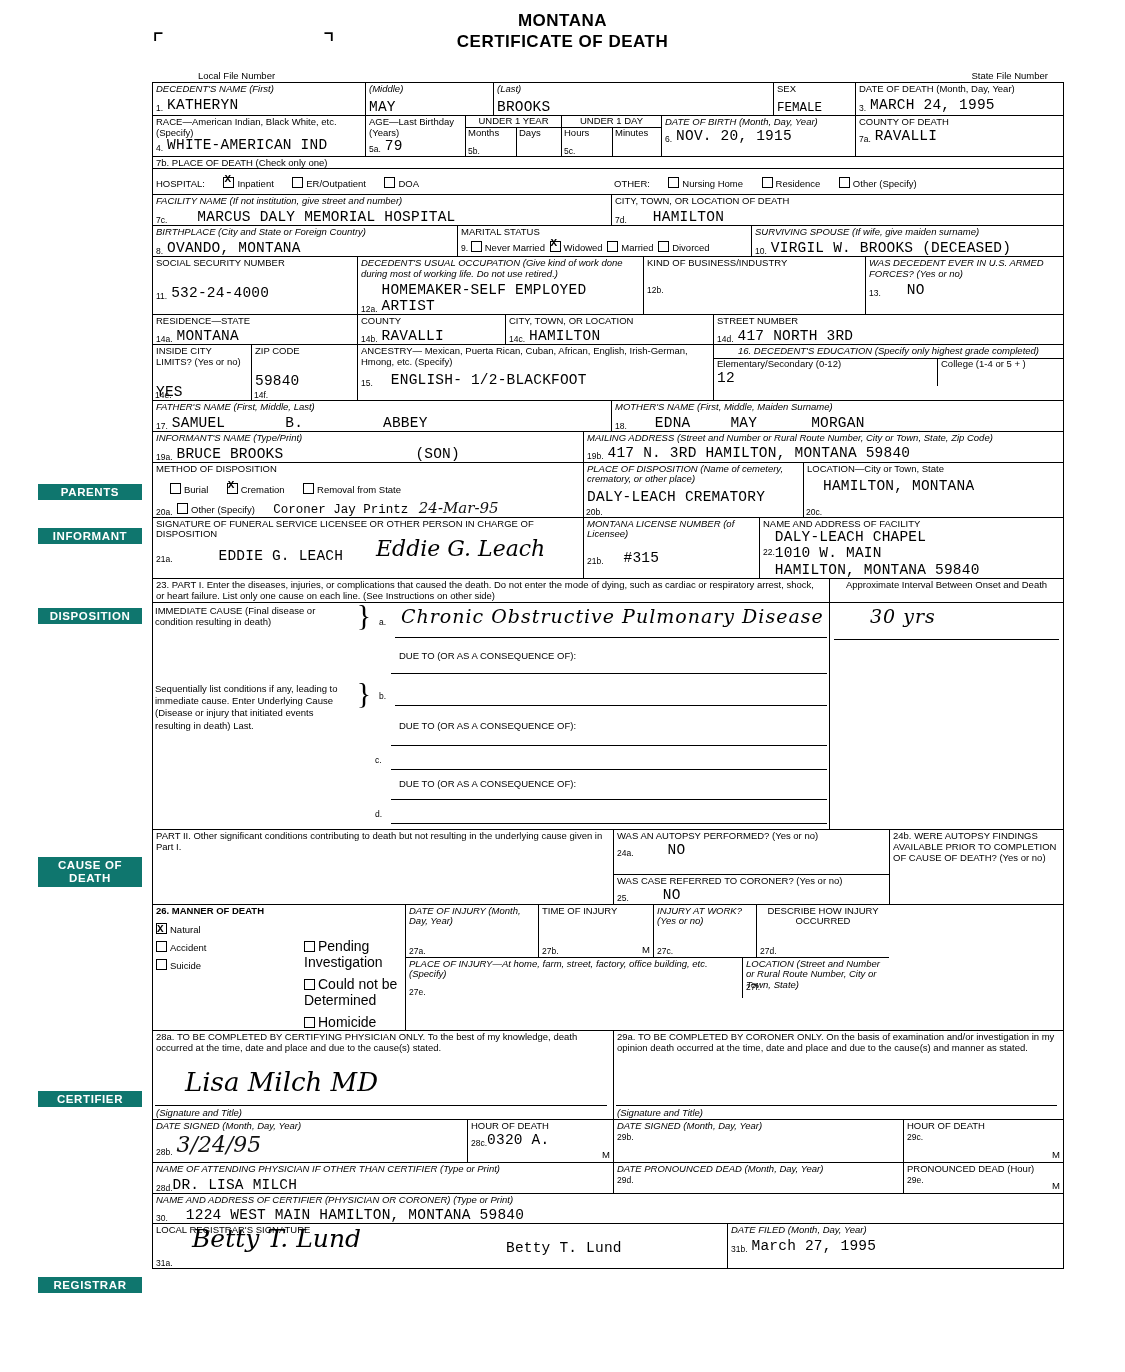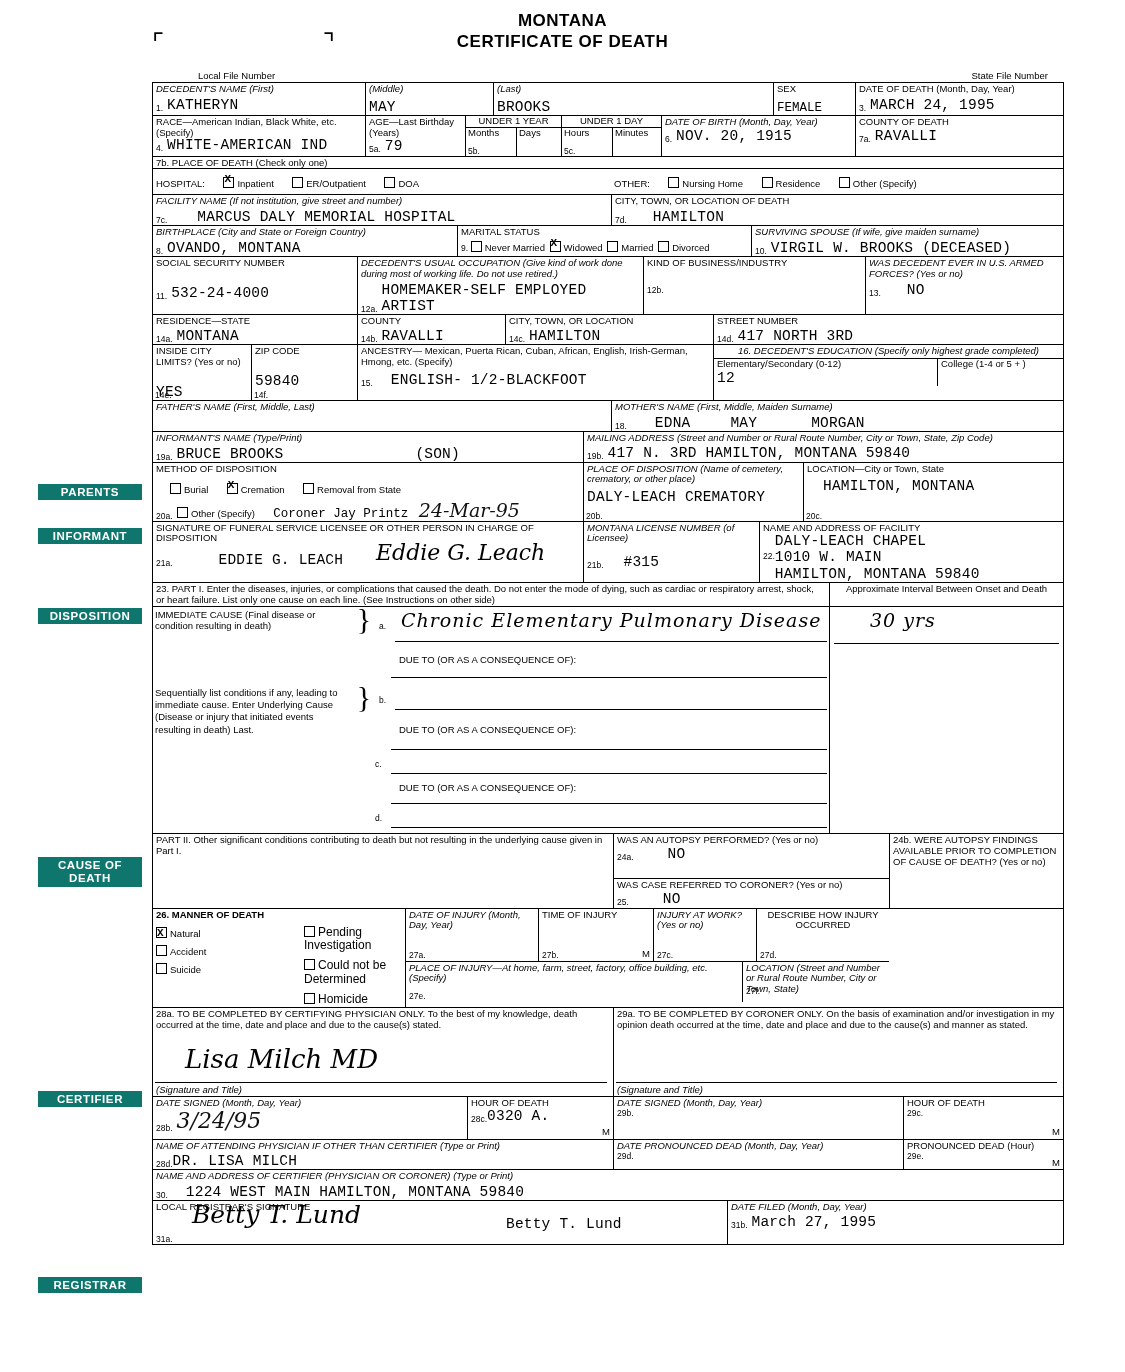--- a/index.html
+++ b/index.html
@@ -318,20 +318,26 @@
             <div class="smalllbl">College (1-4 or 5 + )</div>
             <div class="val"></div>
           </div>
         </div>
       </div>
     </div>
 
     <div class="row outer">
       <div class="cell" style="width:458px;">
         <div class="lbl ital">FATHER'S NAME (First, Middle, Last)</div>
+        <div class="vwrap valline">
+          <span class="num">17.</span>
+          <span class="val">SAMUEL</span>
+          <span class="val" style="margin-left:56px;">B.</span>
+          <span class="val" style="margin-left:76px;">ABBEY</span>
+        </div>
       </div>
       <div class="cell" style="flex:1;">
         <div class="lbl ital">MOTHER'S NAME (First, Middle, Maiden Surname)</div>
         <div class="vwrap valline">
           <span class="num">18.</span>
           <span class="val" style="margin-left:24px;">EDNA</span>
           <span class="val" style="margin-left:36px;">MAY</span>
           <span class="val" style="margin-left:50px;">MORGAN</span>
         </div>
       </div>
@@ -360,21 +366,21 @@
         <div class="lbl">METHOD OF DISPOSITION</div>
         <div style="margin-top:4px;">
           <span class="chk" style="margin-left:14px;"><span class="cb"></span><span>Burial</span></span>
           <span class="chk"><span class="cb cbx"></span><span>Cremation</span></span>
           <span class="chk"><span class="cb"></span><span>Removal from State</span></span>
         </div>
         <div style="margin-top:2px;">
           <span class="num">20a.</span>
           <span class="chk"><span class="cb"></span><span>Other (Specify)</span></span>
           <span class="valsm">Coroner Jay Printz</span>
-          <span class="hand" style="font-size:19px;margin-left:6px;">24-Mar-95</span>
+          <span class="hand" style="font-size:15px;margin-left:6px;">24-Mar-95</span>
         </div>
       </div>
       <div class="cell" style="width:220px;">
         <div class="smalllbl ital">PLACE OF DISPOSITION (Name of cemetery, crematory, or other place)</div>
         <div class="vwrap" style="margin-top:4px;">
             <span class="val">DALY-LEACH CREMATORY</span>
           </div>
         <div class="num" style="position:absolute;left:2px;bottom:0;">20b.</div>
       </div>
       <div class="cell" style="flex:1;">
@@ -425,21 +431,21 @@
     <div class="row outer">
       <div class="cell" style="width:676px;padding:0;">
 
         <div style="display:flex;height:46px;">
           <div style="width:196px;padding:3px 2px 0 2px;">
             <div class="lbl">IMMEDIATE CAUSE (Final disease or condition resulting in death)</div>
           </div>
           <div style="width:22px;" class="brace t-center">}</div>
           <div style="flex:1;position:relative;">
             <div class="num" style="position:absolute;left:4px;top:14px;">a.</div>
-            <div class="hw-cause" style="position:absolute;left:26px;top:2px;">Chronic Elementary Pulmonary Disease</div>
+            <div class="hw-cause" style="position:absolute;left:26px;top:2px;">Chronic Obstructive Pulmonary Disease</div>
             <div style="position:absolute;left:20px;right:2px;top:34px;border-bottom:1.3px solid #000;"></div>
           </div>
         </div>
         <div style="display:flex;height:32px;border-top:0;">
           <div style="width:218px;"></div>
           <div style="flex:1;position:relative;">
             <div class="lbl" style="position:absolute;left:28px;top:2px;">DUE TO (OR AS A CONSEQUENCE OF):</div>
             <div style="position:absolute;left:20px;right:2px;top:24px;border-bottom:1.3px solid #000;"></div>
           </div>
         </div>
@@ -519,21 +525,21 @@
     <div class="row outer">
       <div class="cell" style="width:148px;">
         <div class="lbl b">26. MANNER OF DEATH</div>
         <div style="font-size:9.5px;margin-top:4px;line-height:1.9;">
           <div><span class="cb cbx"></span><span>Natural</span></div>
           <div><span class="cb"></span><span>Accident</span></div>
           <div><span class="cb"></span><span>Suicide</span></div>
         </div>
       </div>
       <div class="cell" style="width:104px;border-left:none;">
-        <div style="font-size:12px;margin-top:16px;line-height:1.15;">
+        <div style="font-size:14px;margin-top:32px;line-height:1.15;">
           <div><span class="cb"></span><span>Pending Investigation</span></div>
           <div style="margin-top:6px;"><span class="cb"></span><span>Could not be Determined</span></div>
           <div style="margin-top:6px;"><span class="cb"></span><span>Homicide</span></div>
         </div>
       </div>
       <div class="cell" style="width:484px;padding:0;">
         <div style="display:flex;border-bottom:1.3px solid #000;height:52px;">
           <div style="width:126px;padding:1px 3px;position:relative;">
             <div class="smalllbl ital">DATE OF INJURY (Month, Day, Year)</div>
             <div class="num" style="position:absolute;left:3px;bottom:1px;">27a.</div>

